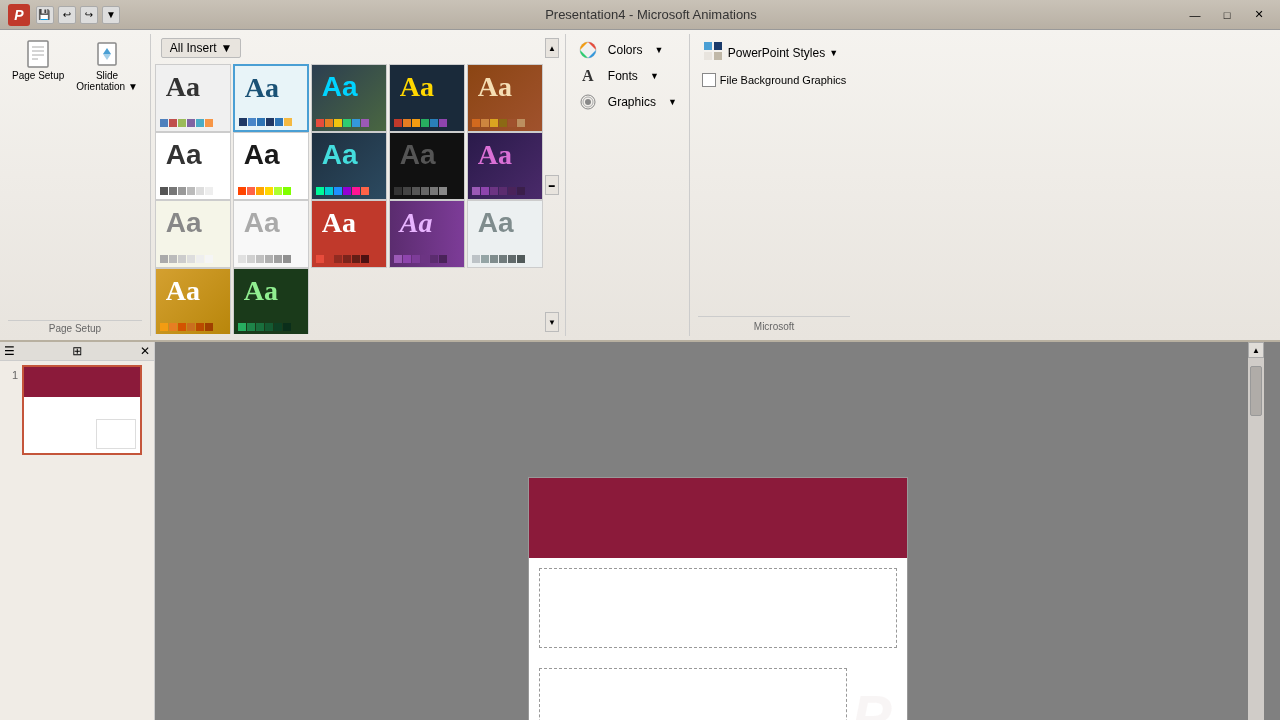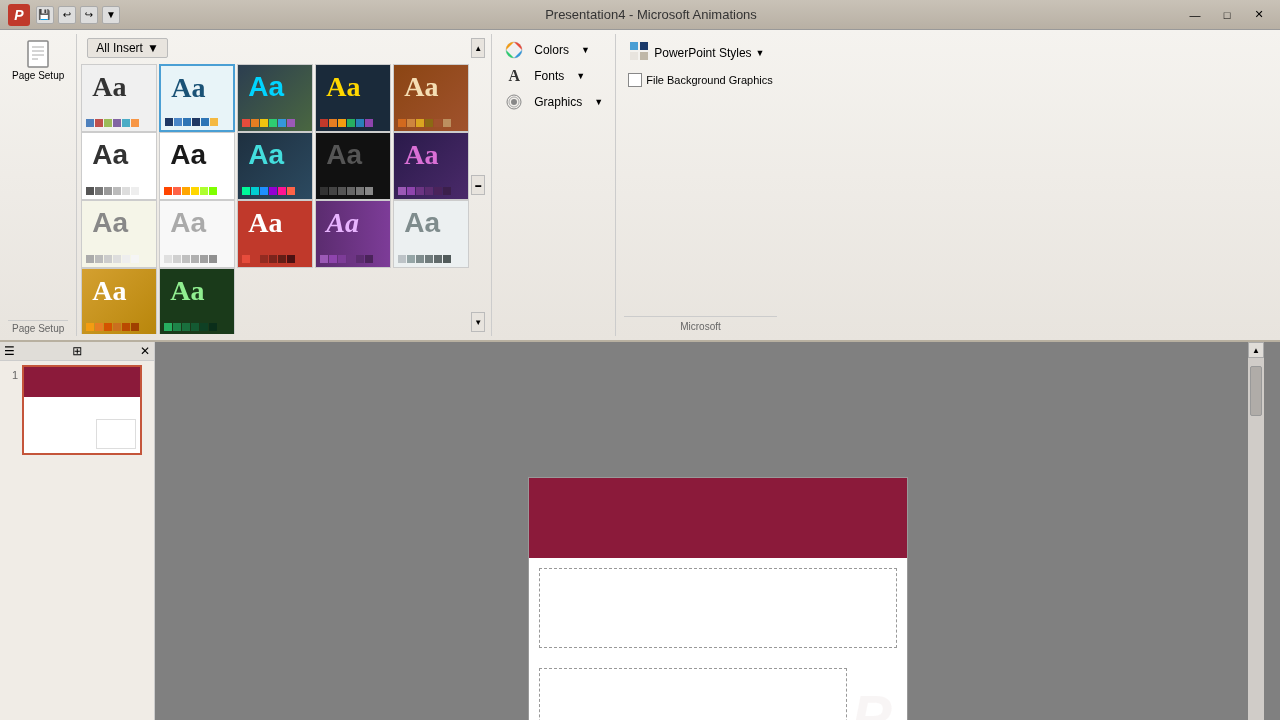--- a/index.html
+++ b/index.html
@@ -241,20 +241,30 @@
             <svg width="32" height="32" viewBox="0 0 32 32">
                 <rect x="6" y="3" width="20" height="26" rx="1" fill="white" stroke="#888" stroke-width="1.5"></rect>
                 <line x1="10" y1="9" x2="22" y2="9" stroke="#aaa" stroke-width="1"></line>
                 <line x1="10" y1="13" x2="22" y2="13" stroke="#aaa" stroke-width="1"></line>
                 <line x1="10" y1="17" x2="22" y2="17" stroke="#aaa" stroke-width="1"></line>
                 <line x1="10" y1="21" x2="16" y2="21" stroke="#aaa" stroke-width="1"></line>
               </svg>
           </div>
           <div class="label">Page Setup</div>
         </div>
+        <div class="ribbon-btn">
+          <div class="icon">
+            <svg width="32" height="32" viewBox="0 0 32 32">
+                <rect x="7" y="5" width="18" height="22" rx="1" fill="white" stroke="#888" stroke-width="1.5"></rect>
+                <polygon points="16,10 20,16 12,16" fill="#4a9fd4"></polygon>
+                <polygon points="16,22 12,16 20,16" fill="#4a9fd4" opacity="0.5"></polygon>
+              </svg>
+          </div>
+          <div class="label" style="white-space:nowrap;">Slide<br>Orientation ▼</div>
+        </div>
       </div>
       <div class="ribbon-group-label">Page Setup</div>
     </div>
 
     <div class="themes-gallery-container">
       <div style="display:flex; flex-direction:column; gap:2px;">
 
         <div class="themes-header">
           <div class="themes-dropdown-btn">
             <span>All Insert</span>

